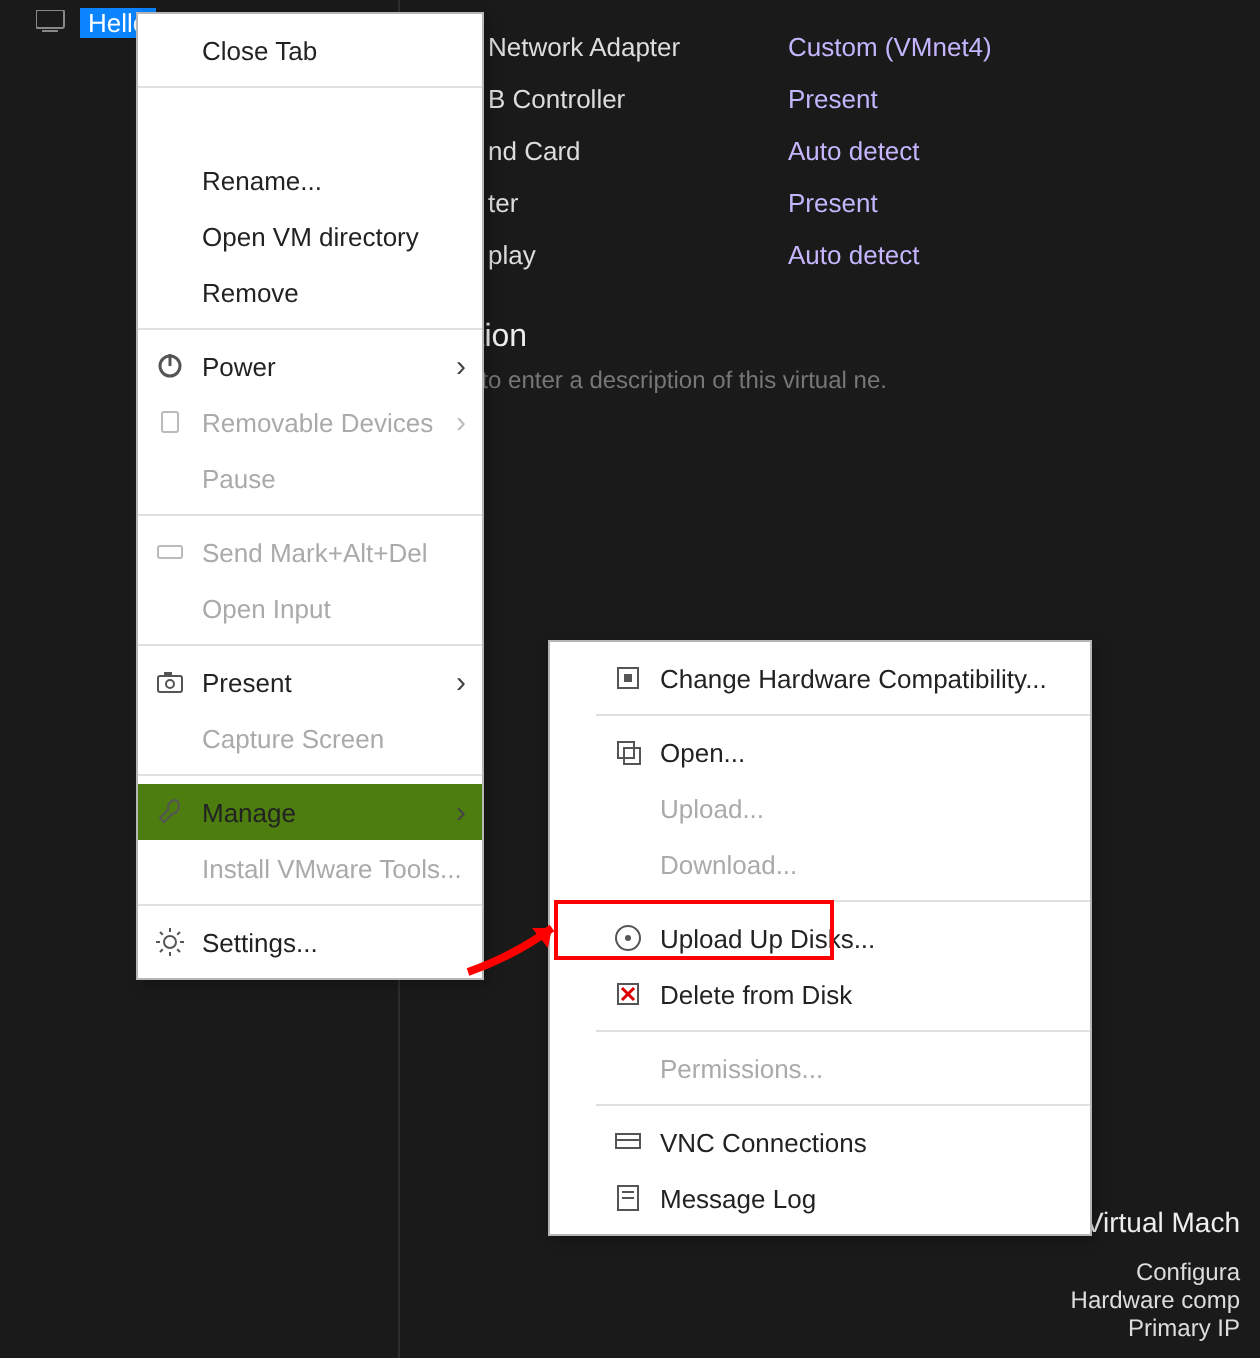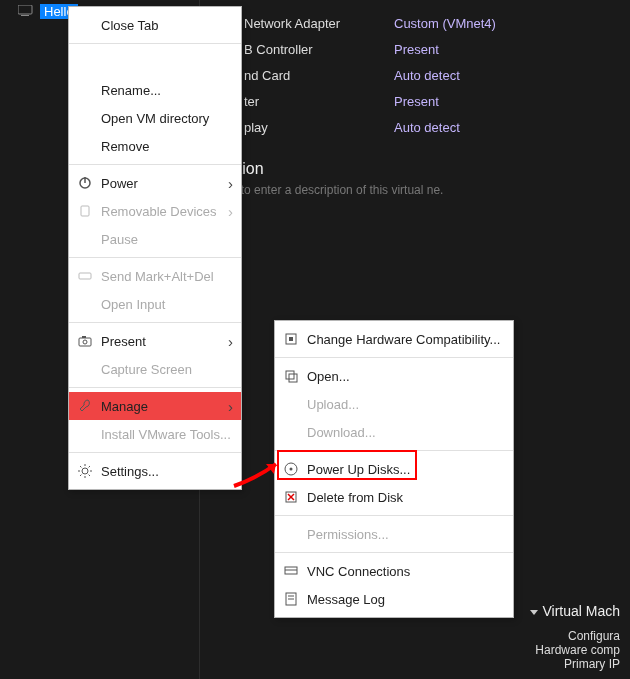--- a/index.html
+++ b/index.html
@@ -21,32 +21,32 @@
   .hw-row .hw-val { color: #c4b5fd; }
   .section-title { margin-top: 20px; font-size: 16px; color: #eee; }
   .section-hint { color: #777; font-size: 12px; margin-top: 4px; line-height: 1.4; }
   .virtual-machine-block { position: absolute; right: 0; bottom: 0; width: 120px; text-align: right; color: #ddd; font-size: 12px; padding: 8px 10px; }
   .virtual-machine-block .hdr { font-size: 14px; color: #eee; margin-bottom: 10px; }
 
   
   .menu { position: absolute; background: #fff; color: #222; border: 1px solid #b6b6b6; box-shadow: 2px 2px 6px rgba(0,0,0,.25); padding: 4px 0; font-size: 13px; }
   .menu1 { left: 68px; top: 6px; width: 174px; }
   .menu-item { display: flex; align-items: center; height: 28px; padding: 0 10px 0 6px; position: relative; }
-  .menu-item.hover { background: #ef4444; }
+  .menu-item.hover { background: #4d7c0f; }
   .menu-item.disabled { color: #aaa; }
   .menu-item .mi-icon { width: 20px; height: 18px; display:flex; align-items:center; justify-content:center; color:#555;}
   .menu-item.disabled .mi-icon { color:#bbb;}
   .menu-item .mi-label { margin-left: 6px; flex: 1; }
   .menu-item .chev { position:absolute; right:8px; color:#444;}
   .menu-item .chev::after { content: "›"; font-size:15px;}
   .menu-item.disabled .chev { color:#bbb;}
   .menu-sep { height: 1px; background: #e0e0e0; margin: 4px 0; }
 
   
-  .menu2 { left: 274px; top: 320px; width: 240px; }
+  .menu2 { left: 274px; top: 320px; width: 272px; padding-left: 23px; }
 
   
   .highlight-box { position: absolute; border: 2px solid #f00; pointer-events: none; }
   .hl1 { left: 277px; top: 450px; width: 140px; height: 30px; }
 
   
   .arrow { position: absolute; left: 232px; top: 448px; width: 60px; height: 40px; pointer-events:none;}
   .arrow svg { width: 60px; height: 40px; overflow: visible; }
 
   
@@ -238,21 +238,21 @@
       <span class="mi-label">Download...</span>
     </div>
     <div class="menu-sep"></div>
     <div class="menu-item">
       <span class="mi-icon">
         <svg width="16" height="16" viewBox="0 0 16 16">
           <circle cx="8" cy="8" r="6" fill="none" stroke="currentColor"></circle>
           <circle cx="8" cy="8" r="1.5" fill="currentColor"></circle>
         </svg>
       </span>
-      <span class="mi-label">Power Up Disks...</span>
+      <span class="mi-label">Upload Up Disks...</span>
     </div>
     <div class="menu-item">
       <span class="mi-icon">
         <svg width="16" height="16" viewBox="0 0 16 16">
           <rect x="3" y="3" width="10" height="10" fill="none" stroke="currentColor"></rect>
           <line x1="5" y1="5" x2="11" y2="11" stroke="#d00" stroke-width="1.5"></line>
           <line x1="11" y1="5" x2="5" y2="11" stroke="#d00" stroke-width="1.5"></line>
         </svg>
       </span>
       <span class="mi-label">Delete from Disk</span>

